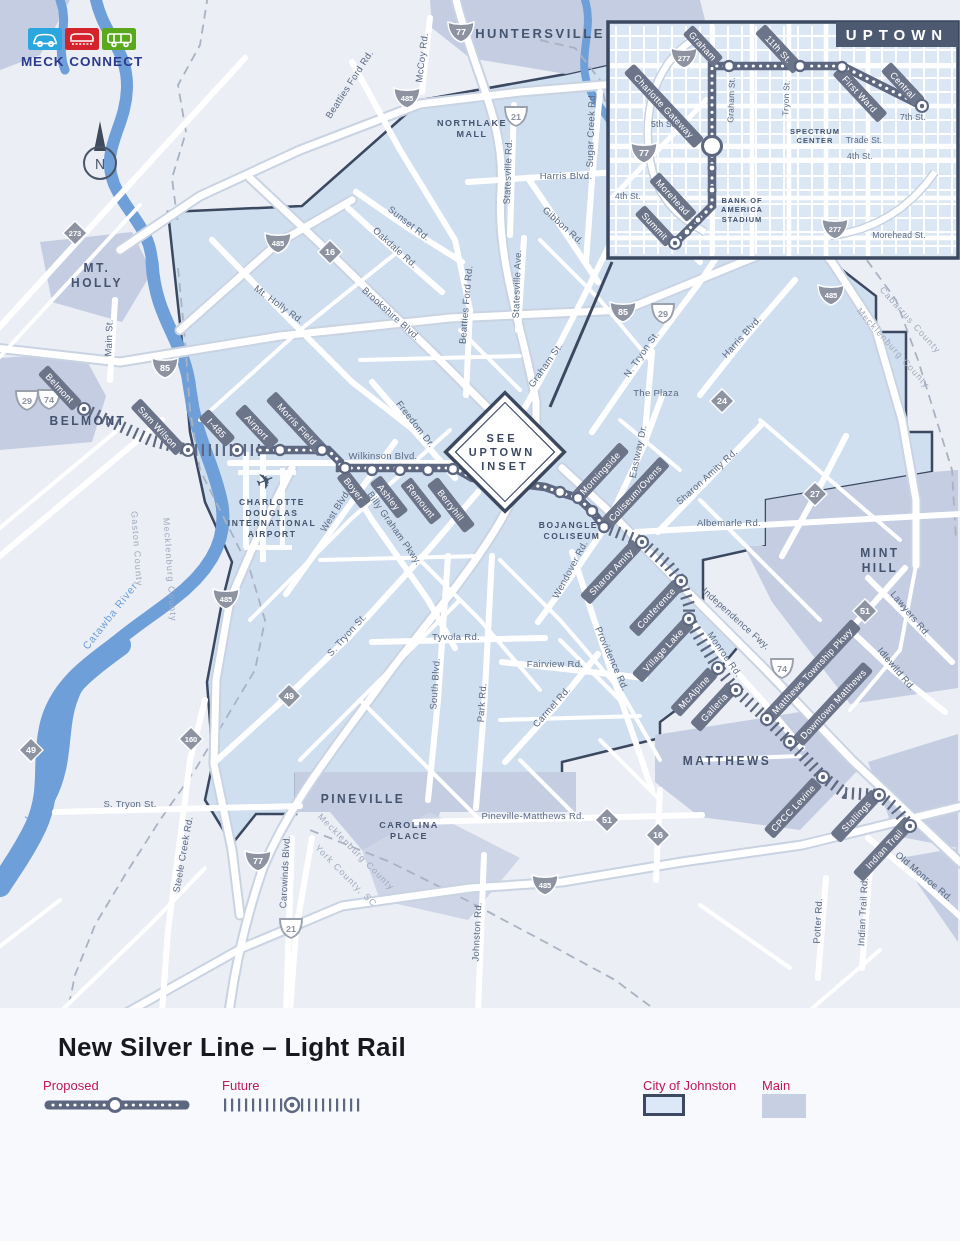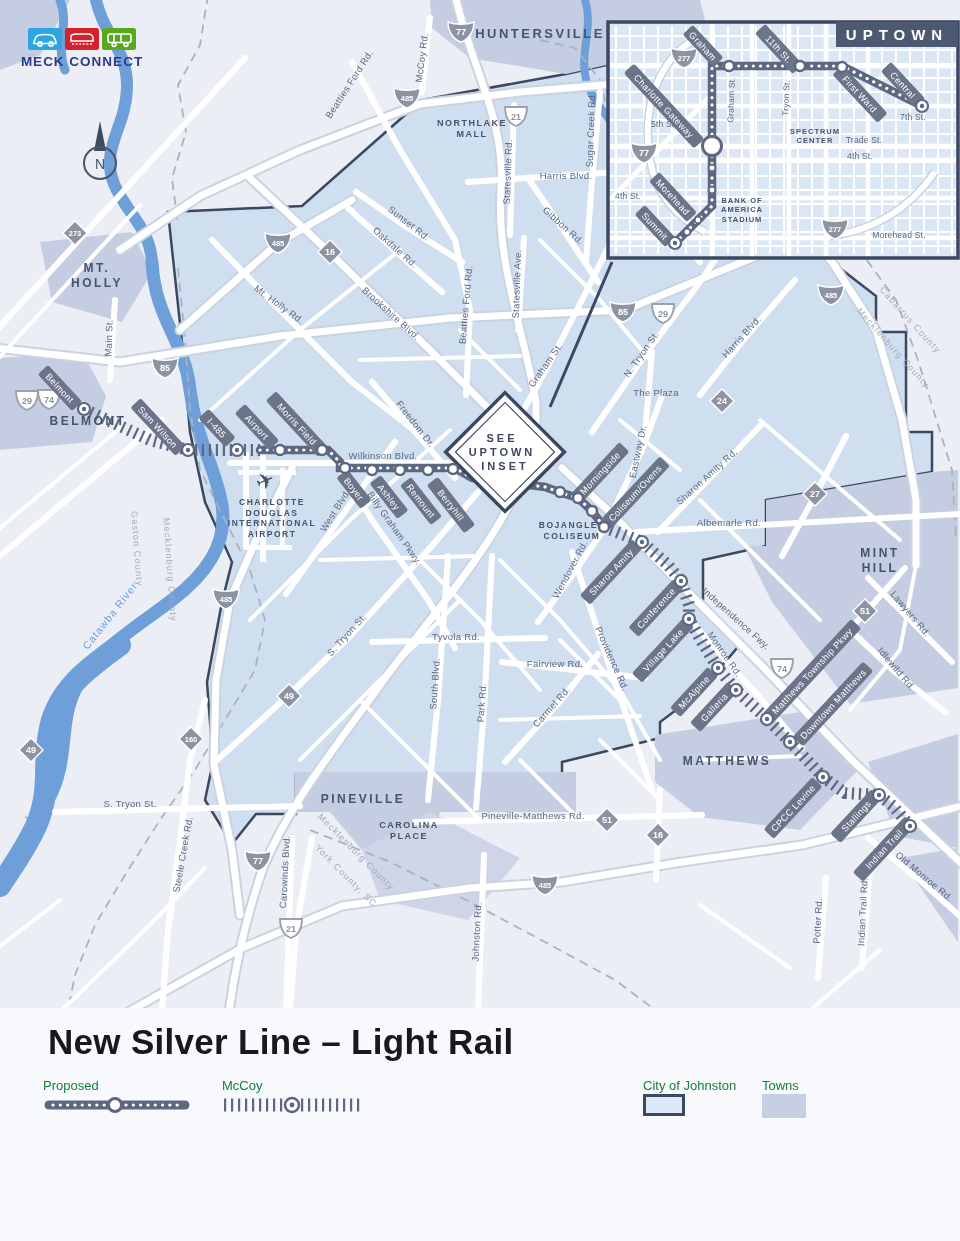--- a/index.html
+++ b/index.html
@@ -5,22 +5,22 @@
   html,body{margin:0;padding:0;background:#dfe3ea;}
   #page{position:relative;width:960px;height:1241px;margin:0 auto;background:#edf0f6;overflow:hidden;
         font-family:"Liberation Sans",sans-serif;}
   svg{display:block}
   svg text{font-family:"Liberation Sans",sans-serif;}
   .rd{stroke:#ffffff;fill:none;stroke-linecap:round;stroke-linejoin:round;}
   .cs{stroke:#c9d3e2;fill:none;stroke-linecap:round;stroke-linejoin:round;}
   .w11{stroke-width:11}.w7{stroke-width:7}.w6{stroke-width:6}.w4{stroke-width:4}
   .dash{stroke:#a9b2c2;stroke-width:1.8;fill:none;stroke-dasharray:9 6;}
   .band{position:absolute;left:0;top:1008px;width:960px;height:233px;background:#f7f9fc;}
-  .band h1{position:absolute;left:42px;top:8px;margin:6px;font-size:35px;font-weight:600;color:#17191f;letter-spacing:.3px;}
-  .leg-label{position:absolute;top:1078px;font-size:13px;color:#15803d;}
+  .band h1{position:absolute;left:42px;top:8px;margin:16px;font-size:26px;font-weight:600;color:#17191f;letter-spacing:.3px;}
+  .leg-label{position:absolute;top:1078px;font-size:13px;color:#be185d;}
   .leg-art{position:absolute;top:1094px;}
   .city-box{position:absolute;left:643px;top:1094px;width:42px;height:22px;background:#dce8f7;border:3.5px solid #3d4961;box-sizing:border-box;}
   .towns-box{position:absolute;left:762px;top:1094px;width:44px;height:24px;background:#c7d0e3;}
 </style>
 </head>
 <body>
 
 <div id="page">
 <svg id="map-svg" width="960" height="1241" viewBox="0 0 960 1241">
 
@@ -669,23 +669,23 @@
           <circle cx="98" cy="16.5" r="1.9"></circle>
     </g>
     <text x="54" y="38" text-anchor="middle" font-size="13.5" font-weight="bold" fill="#2b3a8c" letter-spacing="1">MECK CONNECT</text>
   </g>
 </svg>
 
 <div class="band">
   <h1>New Silver Line – Light Rail</h1>
 </div>
 <div class="leg-label" style="left:43px">Proposed</div>
-<div class="leg-label" style="left:222px">McCoy</div>
+<div class="leg-label" style="left:222px">Future</div>
 <div class="leg-label" style="left:643px">City of Johnston</div>
-<div class="leg-label" style="left:762px">Towns</div>
+<div class="leg-label" style="left:762px">Main</div>
 <svg class="leg-art" style="left:43px" width="150" height="22">
   <line x1="6" y1="11" x2="142" y2="11" stroke="#5d6780" stroke-width="9" stroke-linecap="round"></line>
   <line x1="10" y1="11" x2="138" y2="11" stroke="#ffffff" stroke-width="3.2" stroke-linecap="round" stroke-dasharray="0.1 7.2"></line>
   <circle cx="72" cy="11" r="6.5" fill="#ffffff" stroke="#5d6780" stroke-width="3"></circle>
 </svg>
 <svg class="leg-art" style="left:222px" width="150" height="22">
   <line x1="2" y1="11" x2="140" y2="11" stroke="#5d6780" stroke-width="13" stroke-dasharray="2.2 4.8"></line>
   <circle cx="70" cy="11" r="7" fill="#ffffff" stroke="#5d6780" stroke-width="2.5"></circle>
   <circle cx="70" cy="11" r="2.4" fill="#5d6780"></circle>
 </svg>

